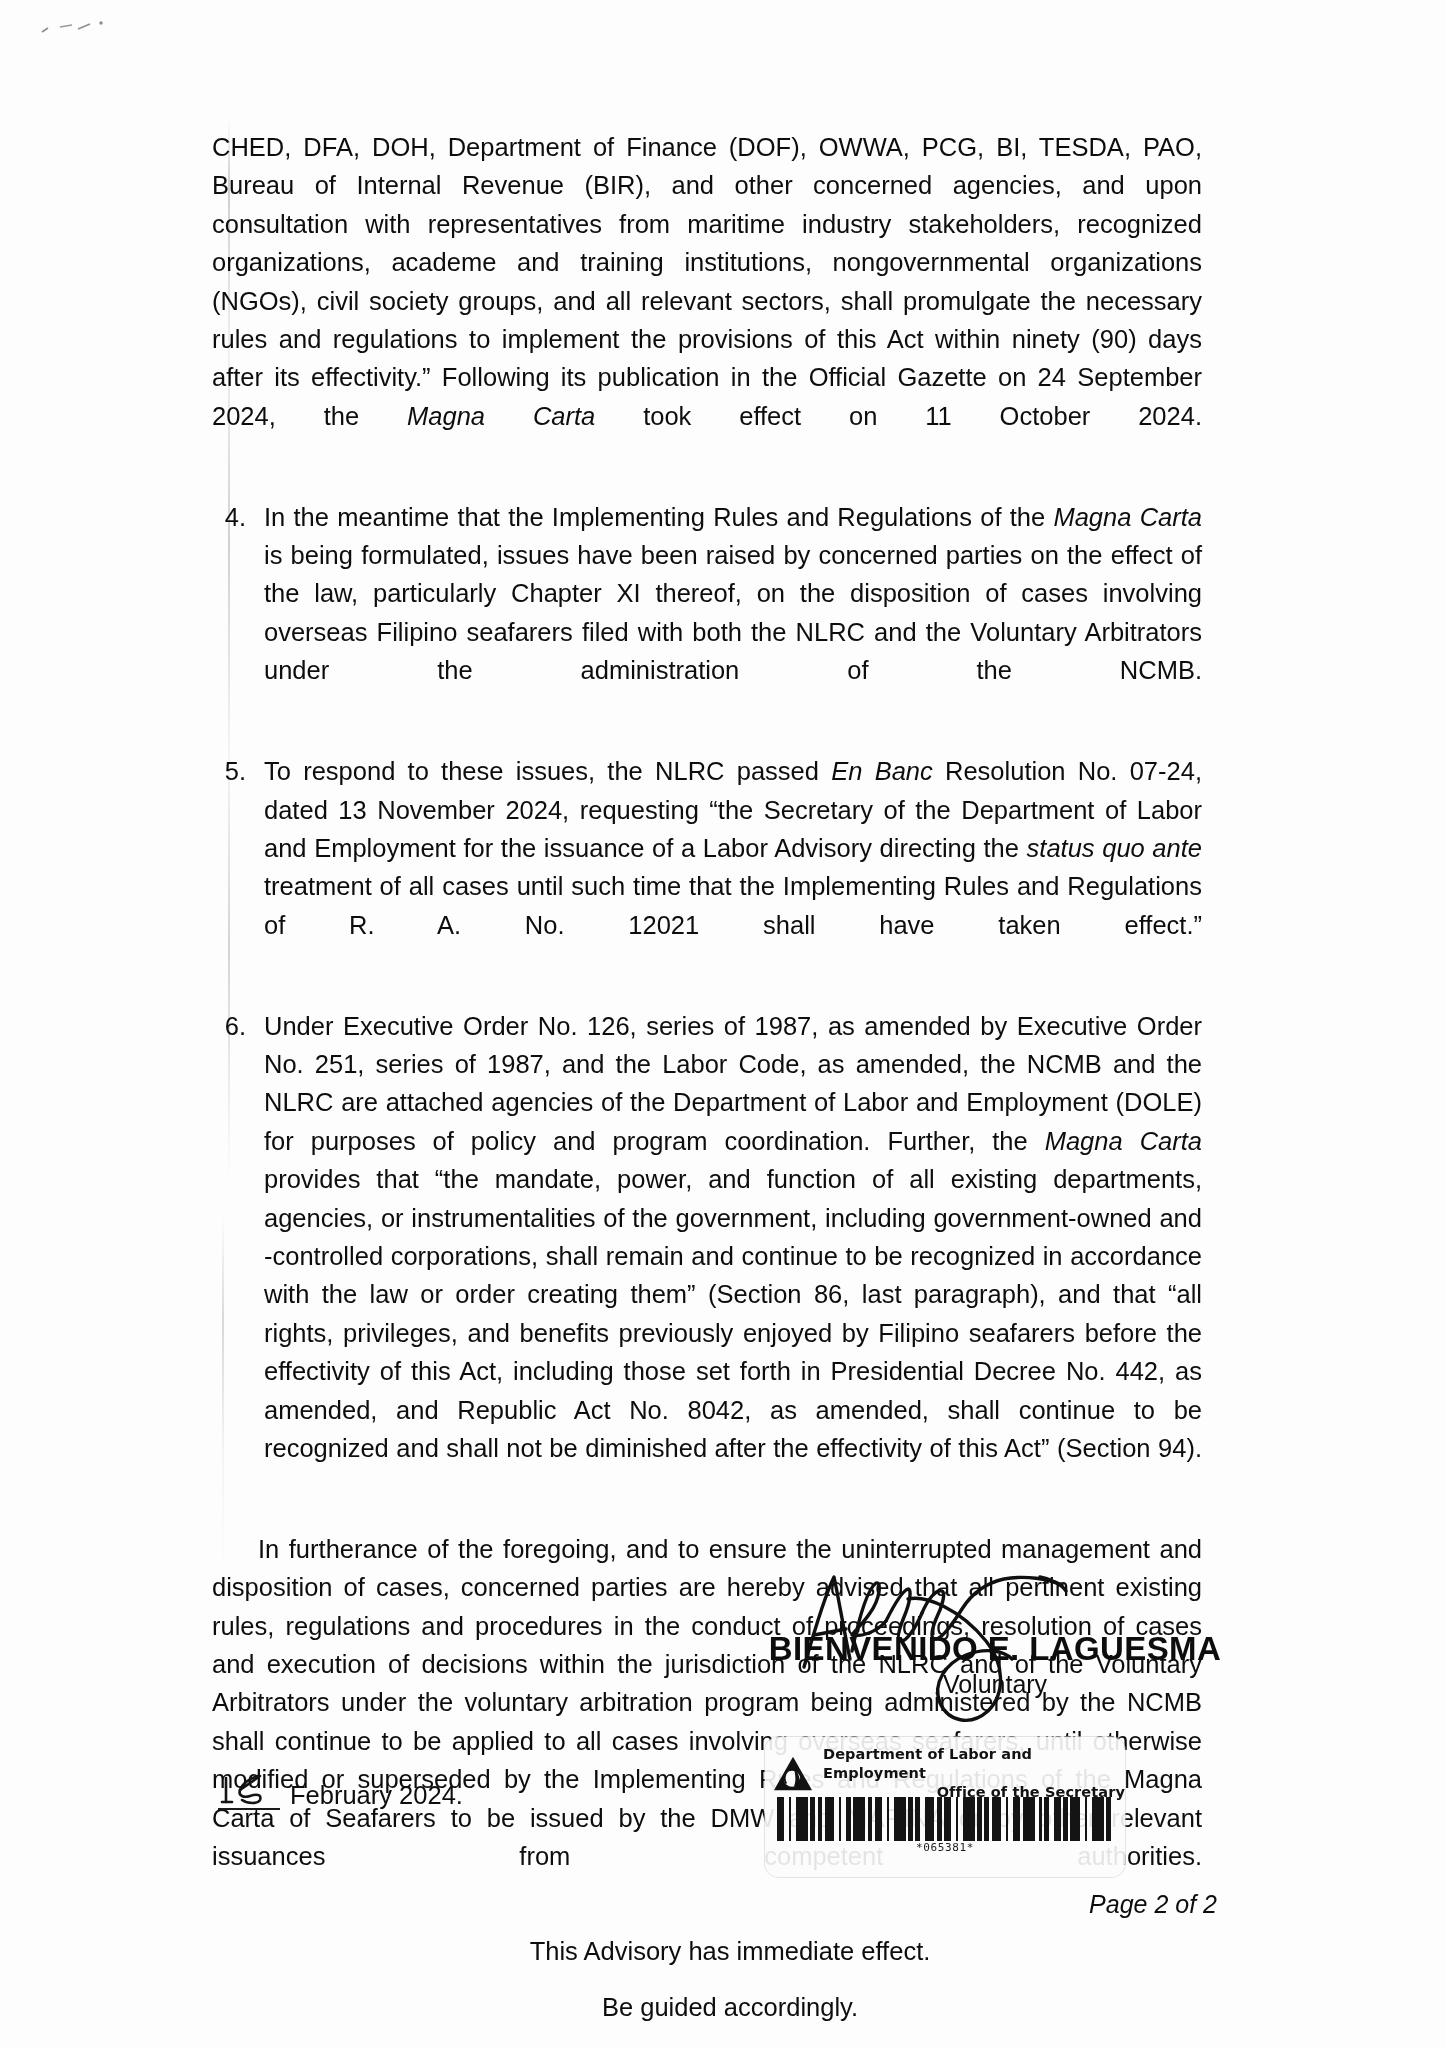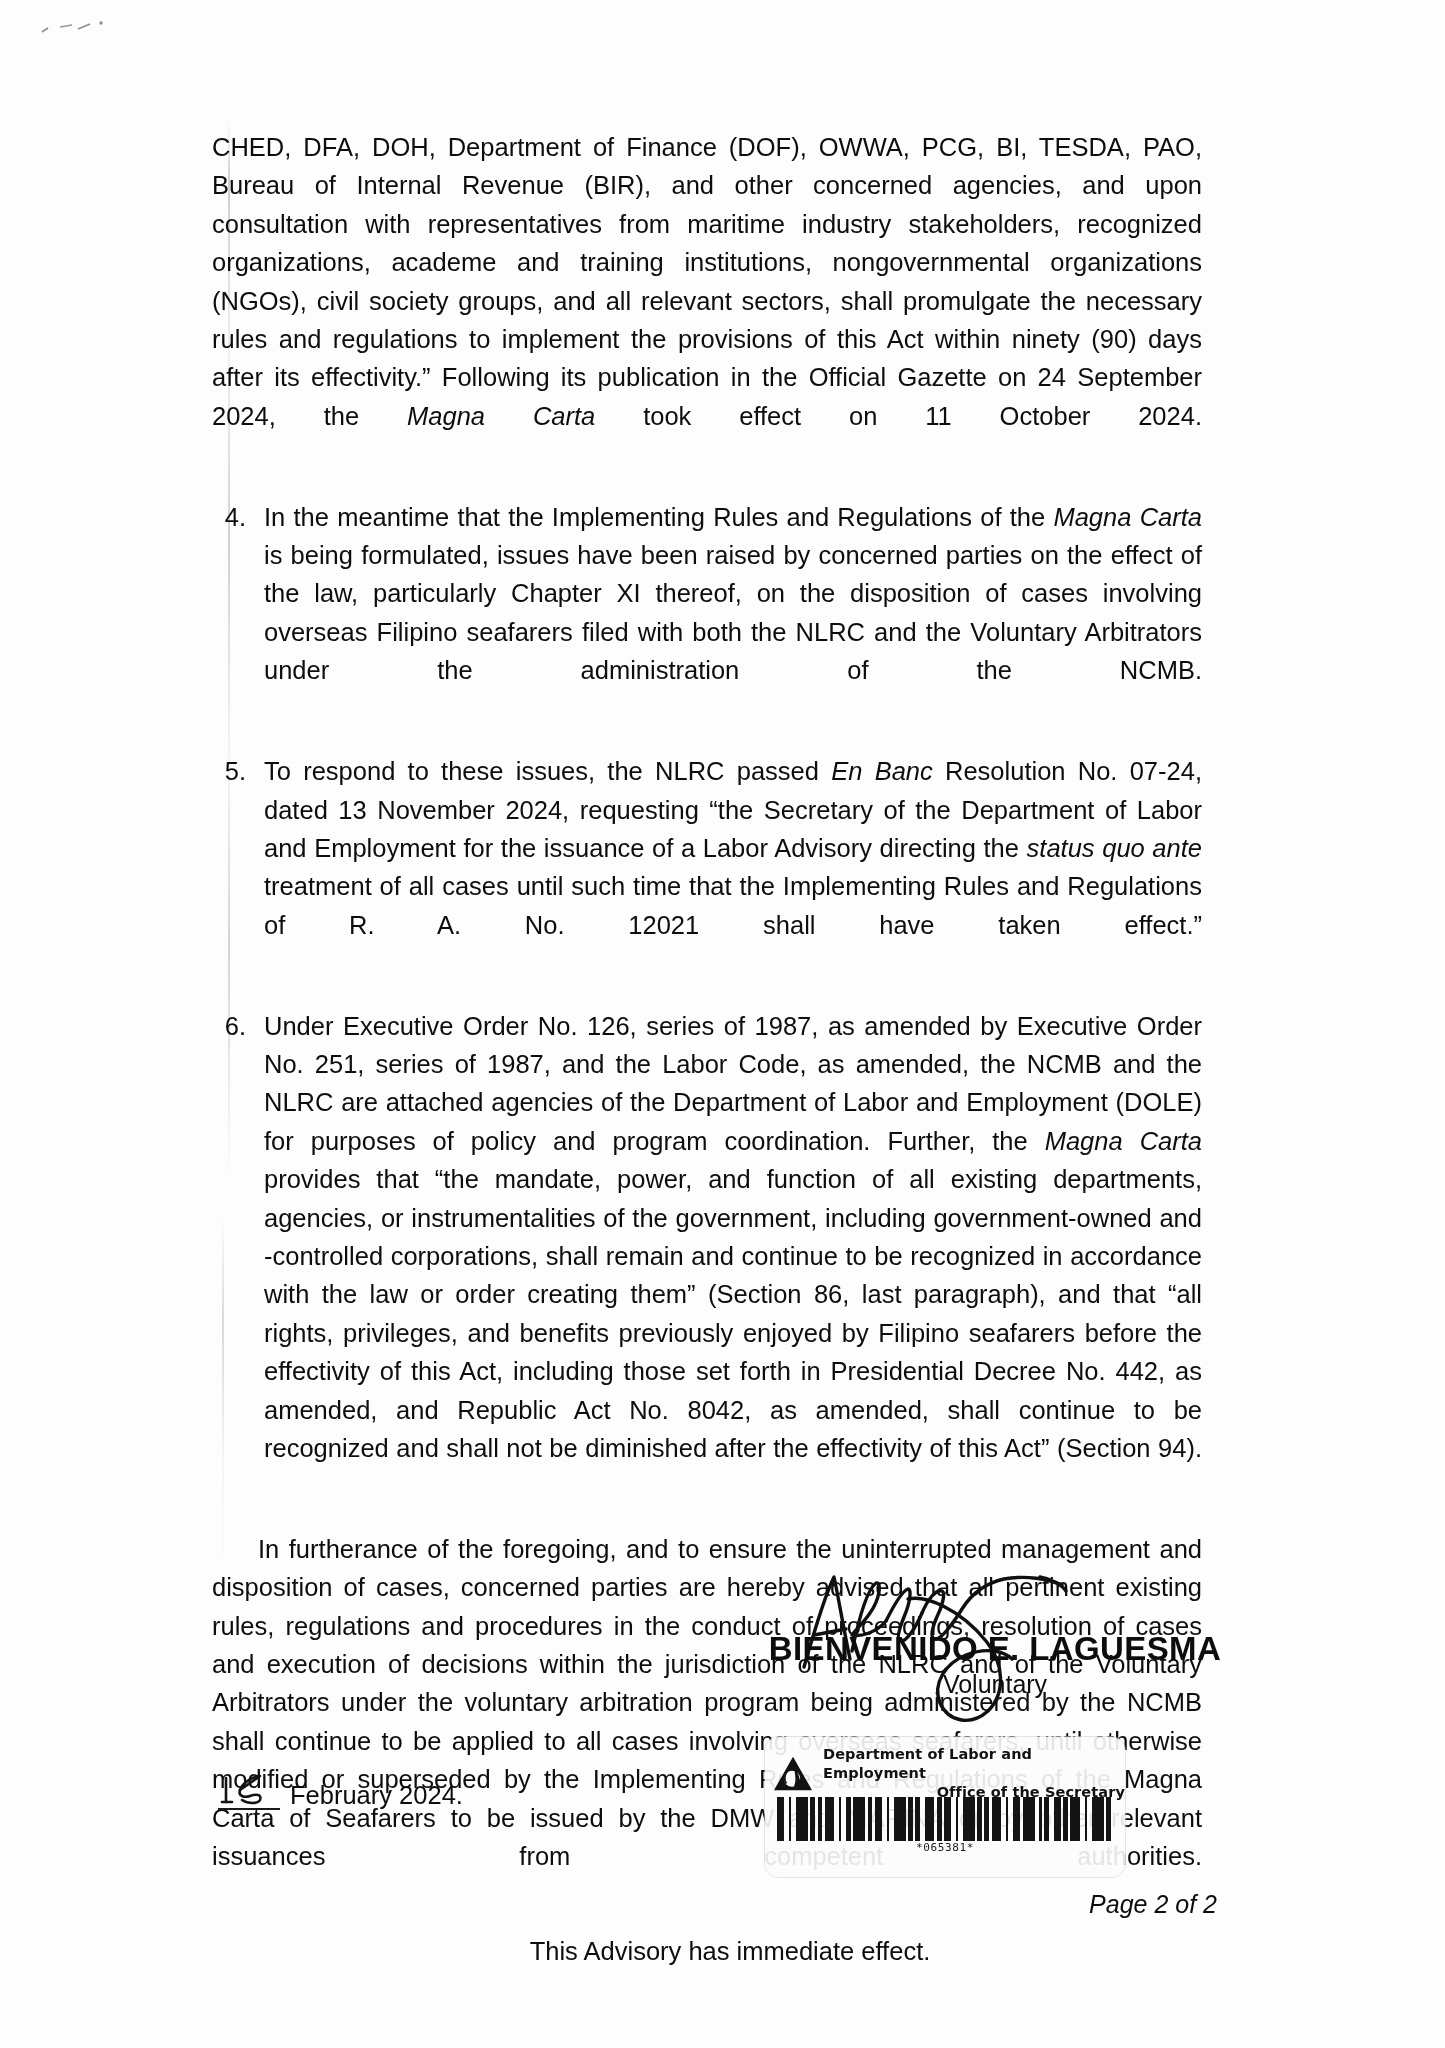--- a/index.html
+++ b/index.html
@@ -264,20 +264,21 @@
       <div class="body">To respond to these issues, the NLRC passed <em class="it">En Banc</em> Resolution No. 07-24, dated 13 November 2024, requesting “the Secretary of the Department of Labor and Employment for the issuance of a Labor Advisory directing the <em class="it">status quo ante</em> treatment of all cases until such time that the Implementing Rules and Regulations of R. A. No. 12021 shall have taken effect.”</div>
     </div>
 
     <div class="numbered">
       <div class="num">6.</div>
       <div class="body">Under Executive Order No. 126, series of 1987, as amended by Executive Order No. 251, series of 1987, and the Labor Code, as amended, the NCMB and the NLRC are attached agencies of the Department of Labor and Employment (DOLE) for purposes of policy and program coordination.  Further, the <em class="it">Magna Carta</em> provides that “the mandate, power, and function of all existing departments, agencies, or instrumentalities of the government, including government-owned and -controlled corporations, shall remain and continue to be recognized in accordance with the law or order creating them” (Section 86, last paragraph), and that  “all rights, privileges, and benefits previously enjoyed by Filipino seafarers before the effectivity of this Act, including those set forth in Presidential Decree No. 442, as amended, and Republic Act No. 8042, as amended, shall continue to be recognized and shall not be diminished after the effectivity of this Act” (Section 94).</div>
     </div>
 
     <p class="closing">In furtherance of the foregoing, and to ensure the uninterrupted management and disposition of cases, concerned parties are hereby advised that all pertinent existing rules, regulations and procedures in the conduct of proceedings, resolution of cases and execution of decisions within the jurisdiction of the NLRC and of the Voluntary Arbitrators under the voluntary arbitration program being administered by the NCMB shall continue to be applied to all cases involving overseas seafarers, until otherwise modified or superseded by the Implementing Rules and Regulations of the Magna Carta of Seafarers to be issued by the DMW and MARINA or by other relevant issuances from competent authorities.</p>
     <p class="closing short">This Advisory has immediate effect.</p>
+    <p class="closing short">Be guided accordingly.</p>
 
   </div>
 
   <svg class="signature-svg" viewBox="0 0 300 190">
     <g fill="none" stroke="#101010" stroke-width="3.4" stroke-linecap="round" stroke-linejoin="round">
       <path d="M14 112 C 26 70, 36 38, 44 22 C 48 40, 54 76, 60 104"></path>
       <path d="M24 80 L 56 74"></path>
       <path d="M62 96 C 70 58, 78 34, 86 28 C 92 26, 90 44, 80 58 C 72 70, 64 76, 62 80 C 70 82, 86 78, 96 66"></path>
       <path d="M96 66 C 104 50, 112 36, 118 34 C 122 34, 120 48, 114 62 C 110 72, 106 84, 110 86 C 116 88, 126 72, 132 58"></path>
       <path d="M132 58 C 138 44, 146 34, 152 36 C 156 38, 152 52, 146 64 C 142 74, 140 82, 144 84 C 150 86, 162 70, 172 54 C 182 38, 196 28, 214 24 C 236 20, 258 24, 272 30"></path>

